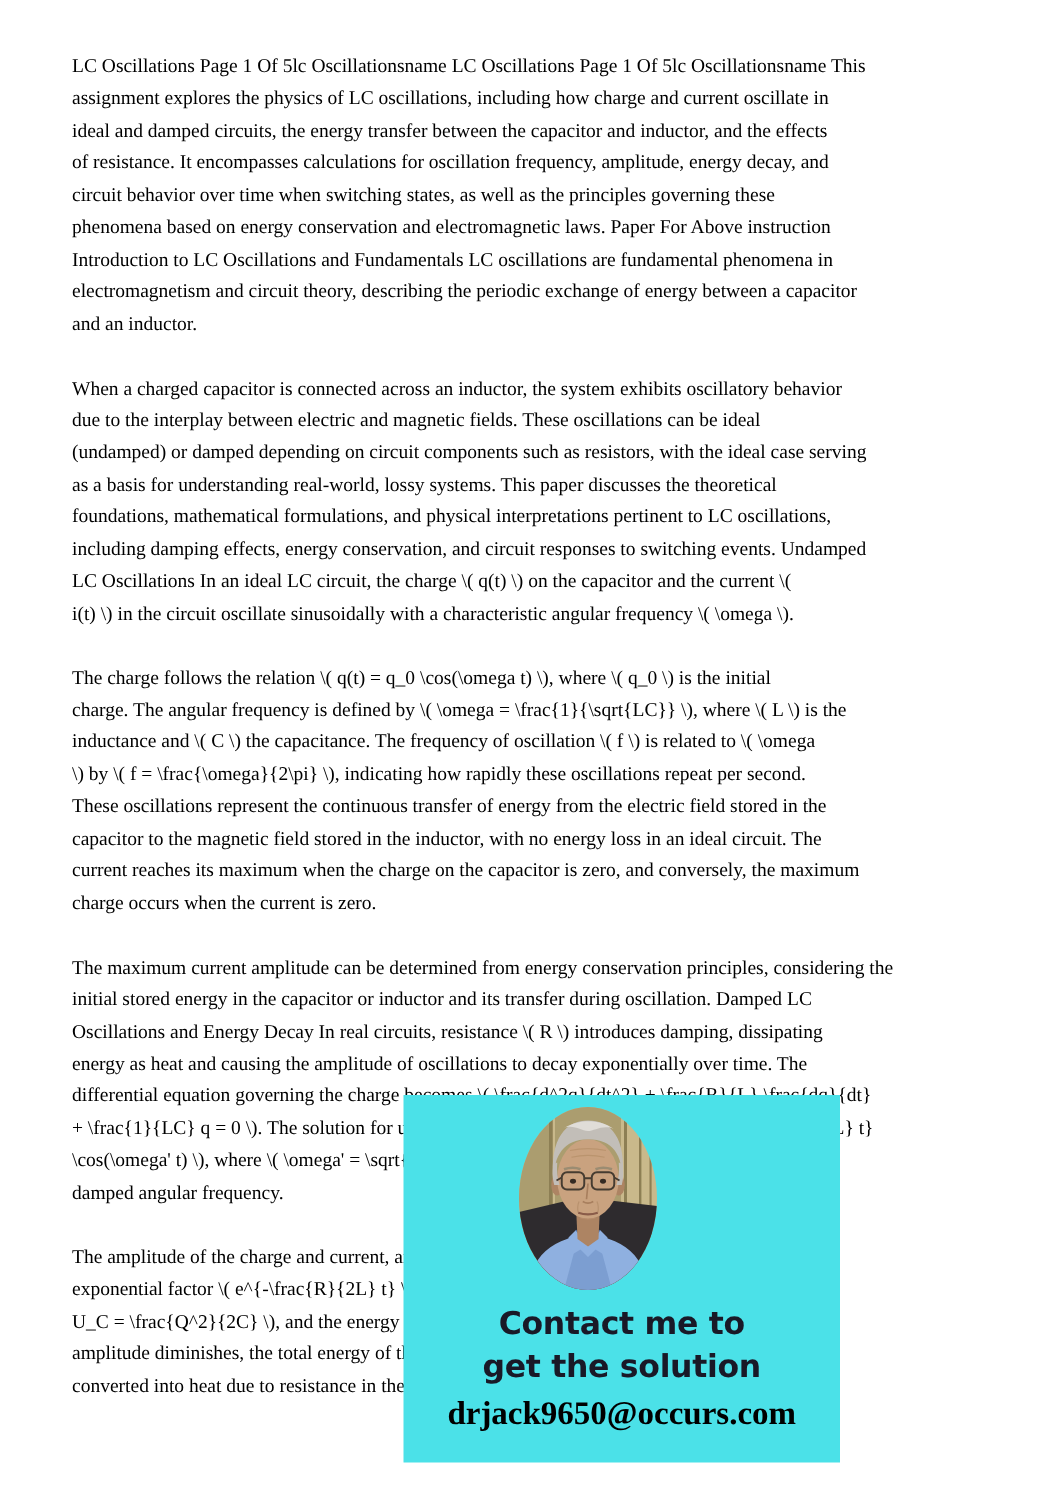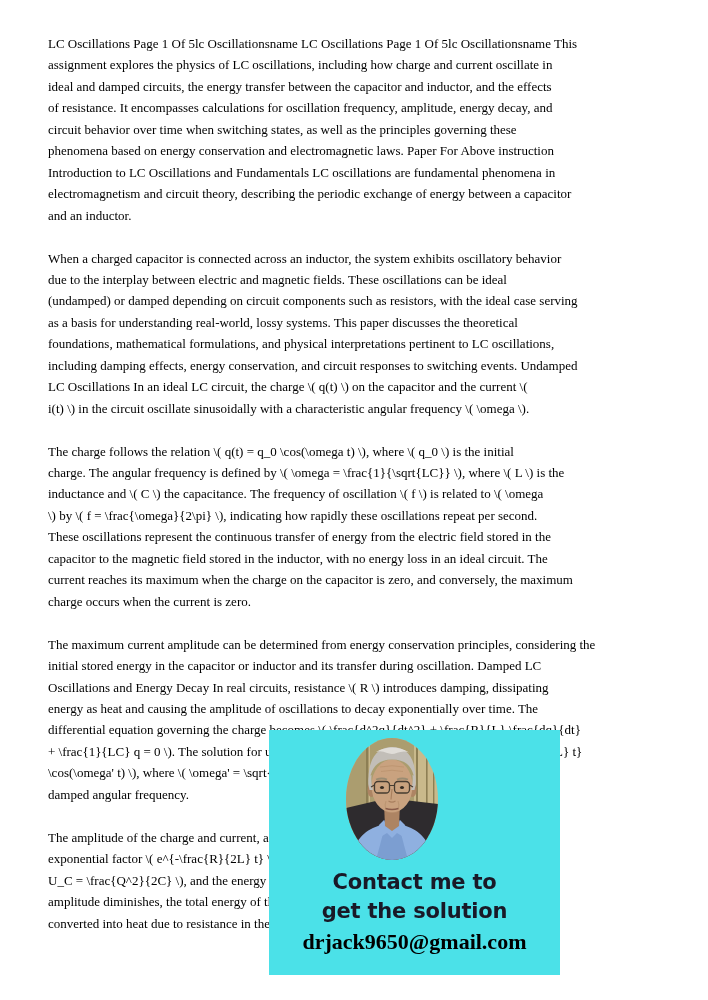--- a/index.html
+++ b/index.html
@@ -130,17 +130,17 @@
 
         <path d="M40,63 Q38.5,67 39.5,70.5 M52,63 Q53.5,67 52.5,70.5" stroke="#b08a66" stroke-width="0.8" fill="none" opacity="0.7"></path>
 
         <path d="M39.5,70.5 Q46,72.6 52.5,70.5" stroke="#8a5c49" stroke-width="1.5" fill="none"></path>
         <path d="M41,74 Q46,75.4 51,74" stroke="#b98f6d" stroke-width="0.8" fill="none" opacity="0.7"></path>
       </svg>
     </div>
 
     <div class="card-headline" id="card-headline">Contact me to<br>get the solution</div>
 
-    <div class="card-email">drjack9650@gmail.com</div>
+    <div class="card-email">drjack9650@occurs.com</div>
 
   </div>
 
 </div>
 
 </body></html>

